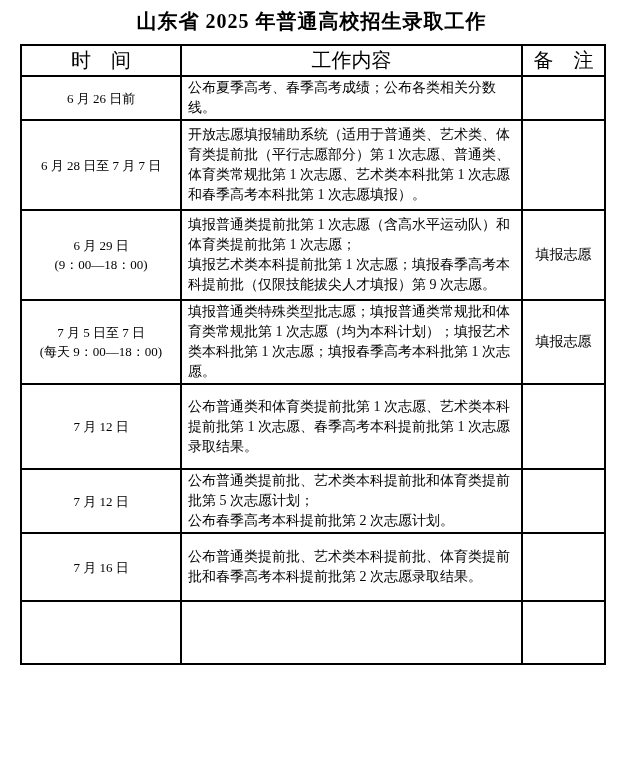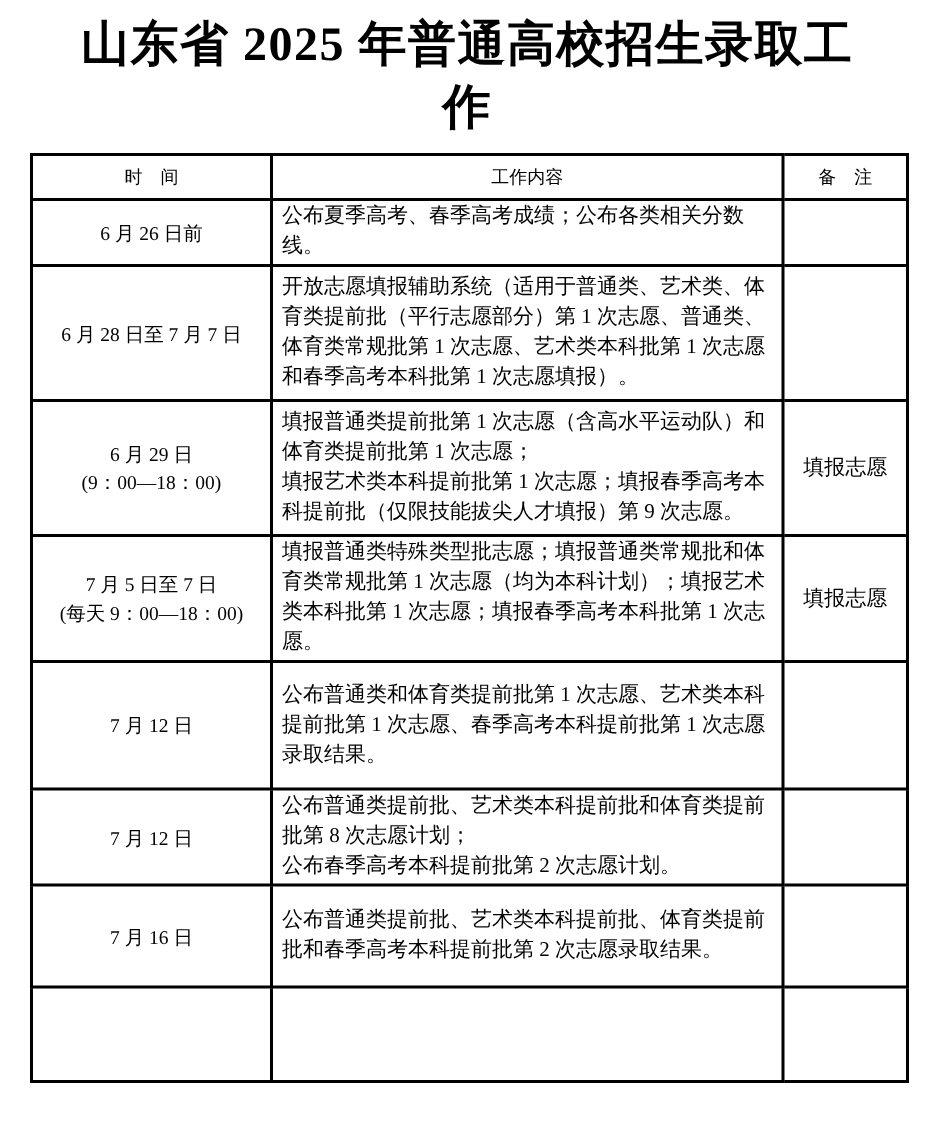--- a/index.html
+++ b/index.html
@@ -4,42 +4,42 @@
 <style>
   html,body{margin:0;padding:0;}
   body{
     width:623px;height:762px;overflow:hidden;background:#ffffff;color:#000;
     font-family:"Liberation Serif","DejaVu Serif",serif;
   }
   .page{width:623px;height:762px;overflow:hidden;}
   .doc-title{
     margin:8px 40px 10px 40px;
     text-align:center;
-    font-size:32px;
+    font-size:20px;
     font-weight:bold;
     line-height:1.32;
     letter-spacing:1px;
   }
   table.schedule{
     border-collapse:collapse;
     table-layout:fixed;
     margin-left:20px;
     width:584px;
   }
   col.c-time{width:160px;}
   col.c-content{width:341px;}
   col.c-remark{width:83px;}
   th,td{
     border:2px solid #000;
     vertical-align:middle;
     overflow:hidden;
   }
   th{
     font-weight:normal;
-    font-size:12px;
+    font-size:20px;
     height:26px;
     text-align:center;
     padding:1px 2px;
   }
   td.time{
     text-align:center;
     font-size:13px;
     line-height:19px;
     padding:1px 2px;
   }
@@ -140,21 +140,21 @@
             <div>公布普通类和体育类提前批第 1 次志愿、艺术类本科提前批第 1 次志愿、春季高考本科提前批第 1 次志愿录取结果。</div>
           </td>
     <td class="remark"></td>
   </tr>
 
   <tr>
     <td class="time">
             <div>7 月 12 日</div>
           </td>
     <td class="content">
-            <div>公布普通类提前批、艺术类本科提前批和体育类提前批第 8 次志愿计划；</div>
+            <div>公布普通类提前批、艺术类本科提前批和体育类提前批第 5 次志愿计划；</div>
             <div>公布春季高考本科提前批第 2 次志愿计划。</div>
           </td>
     <td class="remark"></td>
   </tr>
 
 
   <tr>
     <td class="time">
             <div>7 月 16 日</div>
           </td>

